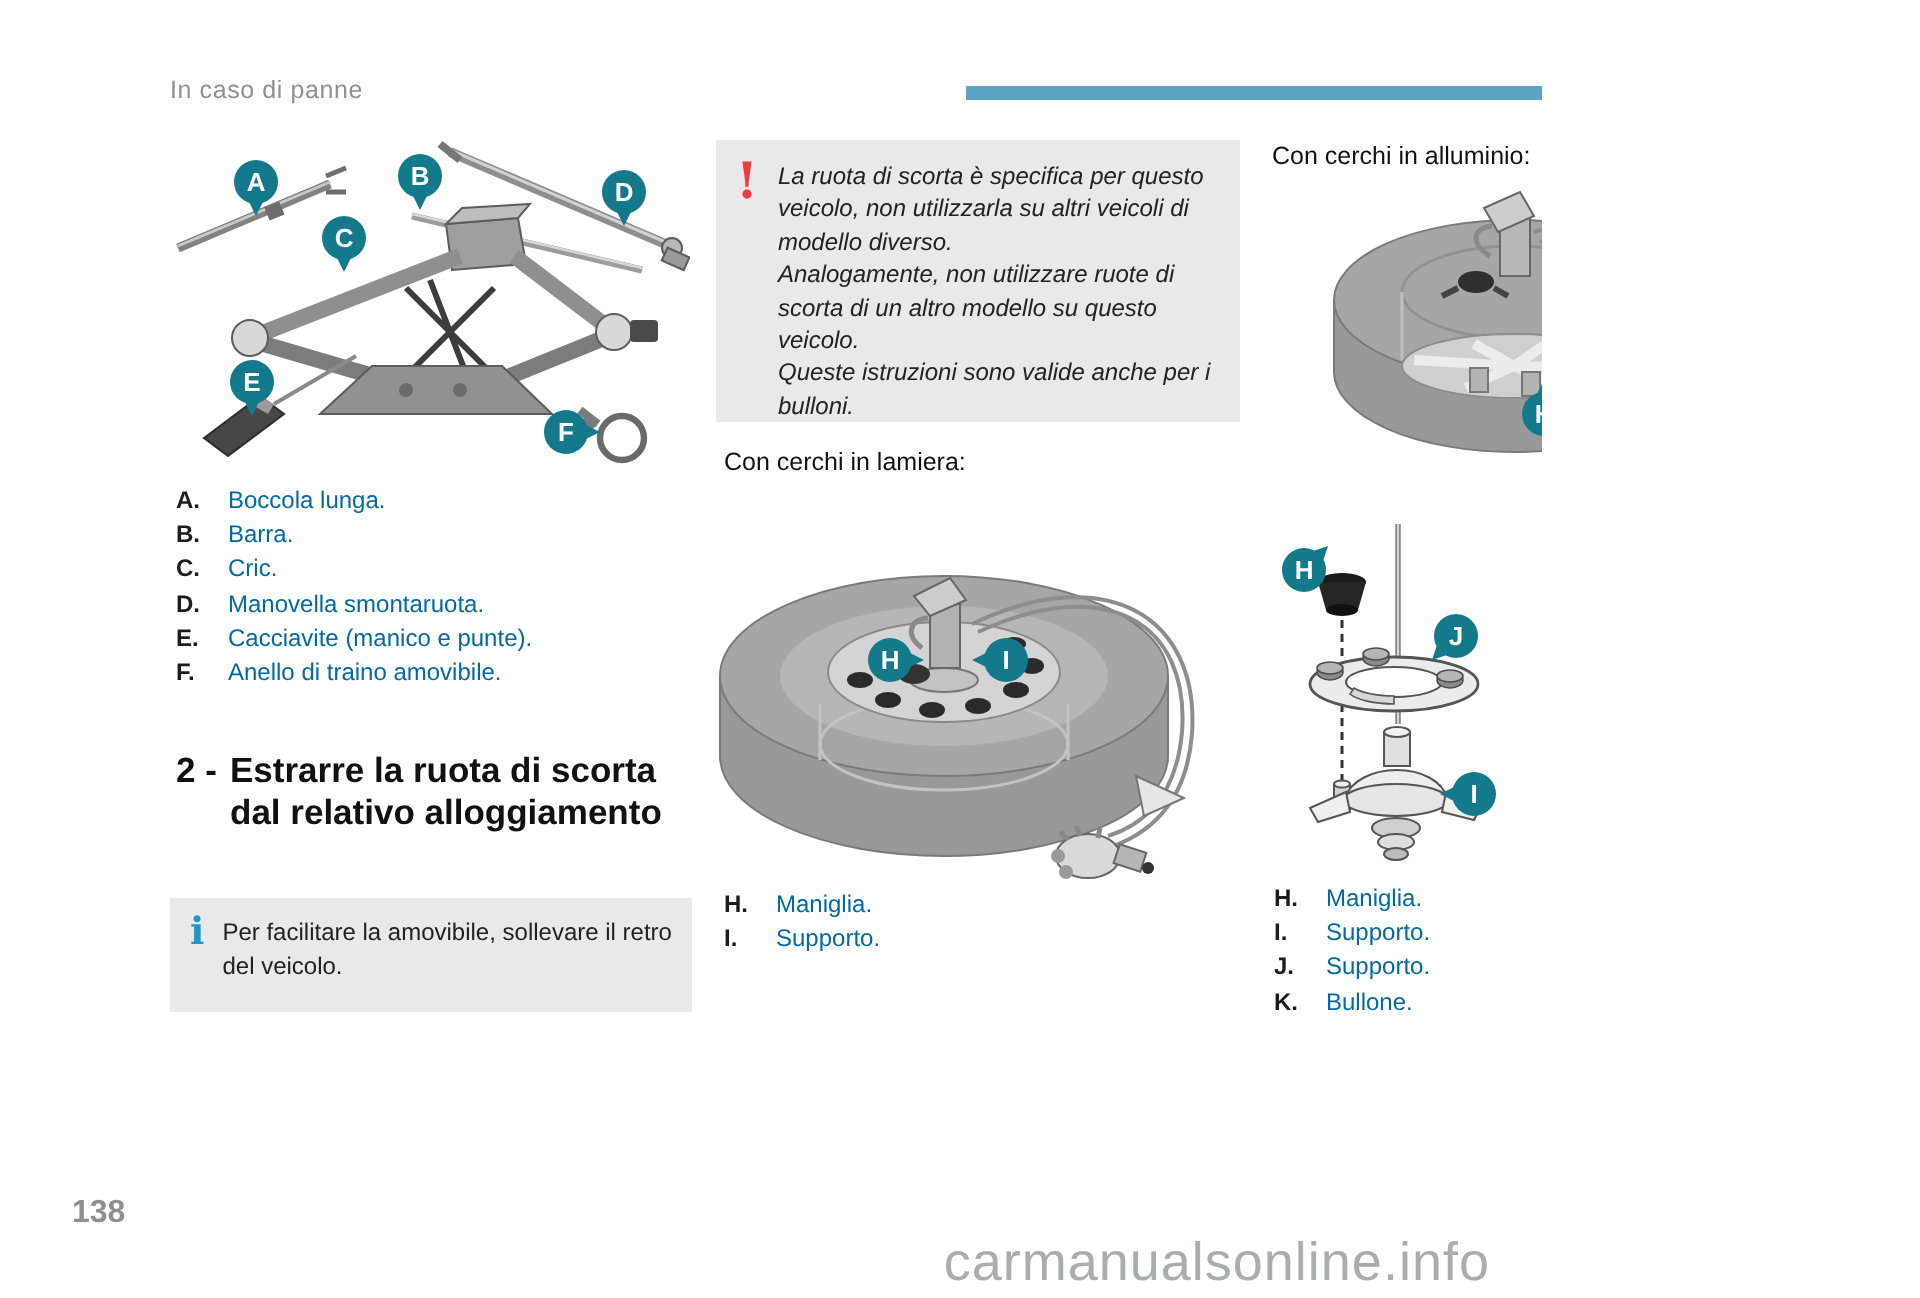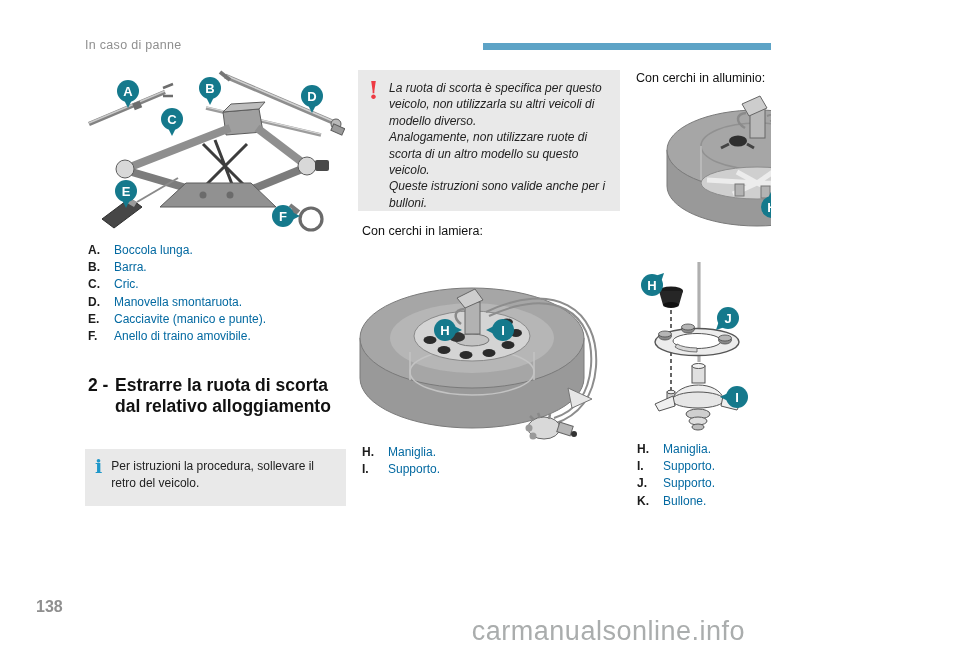--- a/index.html
+++ b/index.html
@@ -170,21 +170,21 @@
       </div>
   </div>
 
   <div class="abs" id="section-heading">
     <span class="num">2 -</span>
     <span class="ttl">Estrarre la ruota di scorta dal relativo alloggiamento</span>
   </div>
 
   <div class="abs note-box" id="info-box">
     <span class="icon">i</span>
-    <span class="txt">Per istruzioni la procedura, sollevare il retro del veicolo.</span>
+    <span class="txt">Per facilitare la amovibile, sollevare il retro del veicolo.</span>
   </div>
 
   <div class="abs note-box" id="warning-box">
     <span class="icon">!</span>
     <span class="txt">
       <p>La ruota di scorta è specifica per questo veicolo, non utilizzarla su altri veicoli di modello diverso.</p>
       <p>Analogamente, non utilizzare ruote di scorta di un altro modello su questo veicolo.</p>
       <p>Queste istruzioni sono valide anche per i bulloni.</p>
     </span>
   </div>

